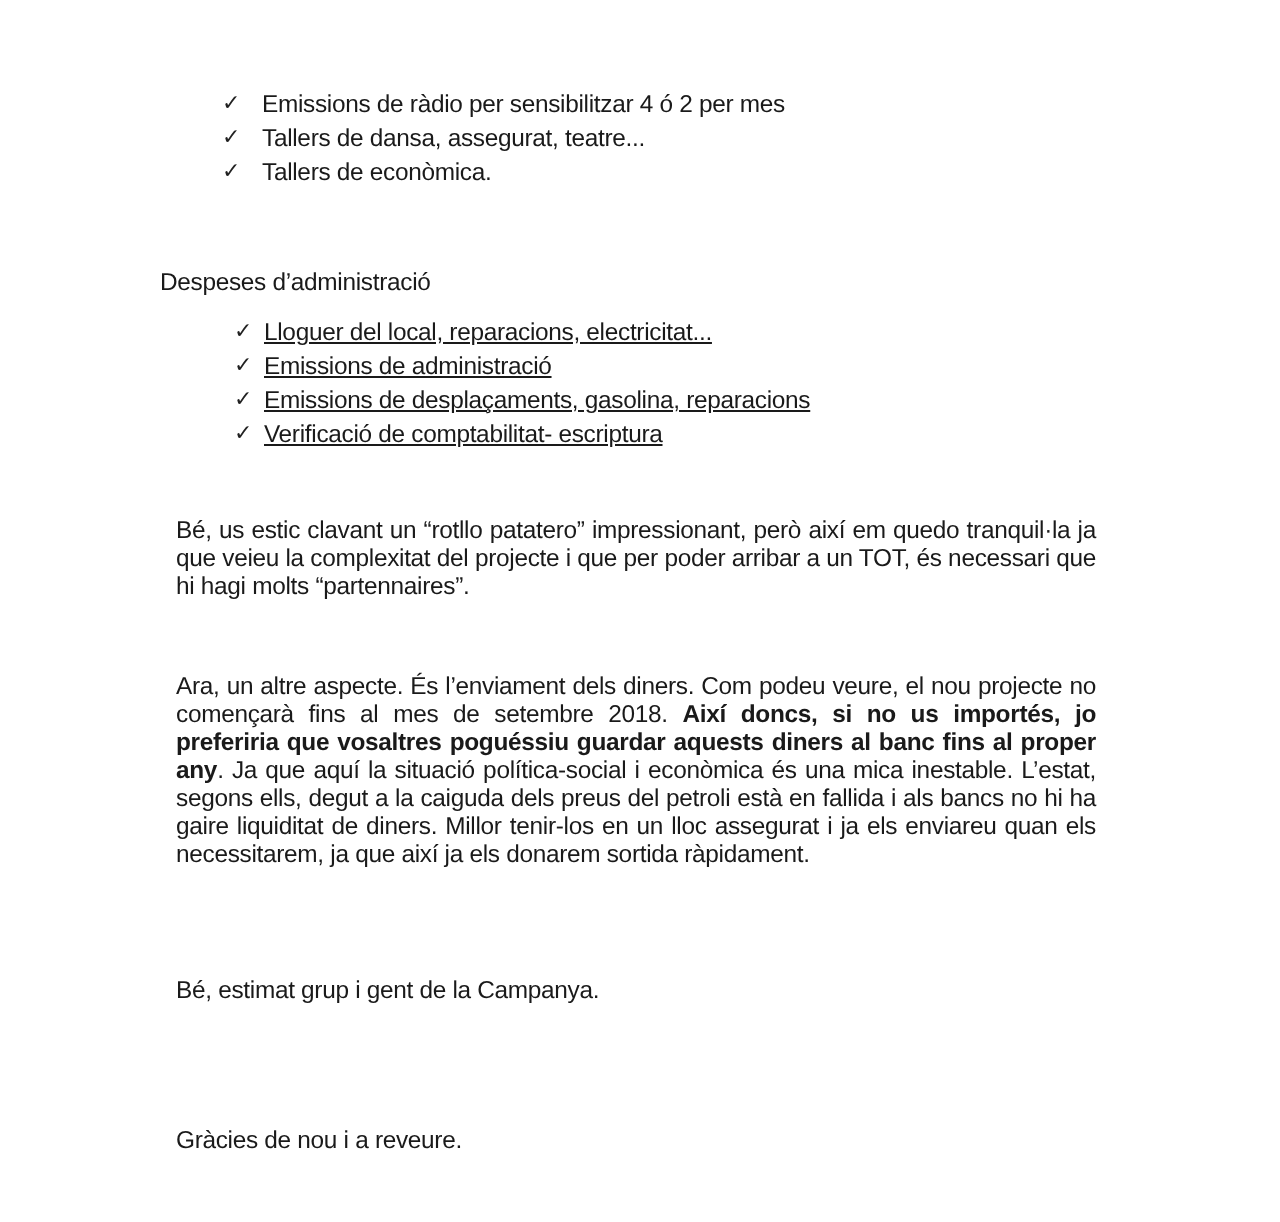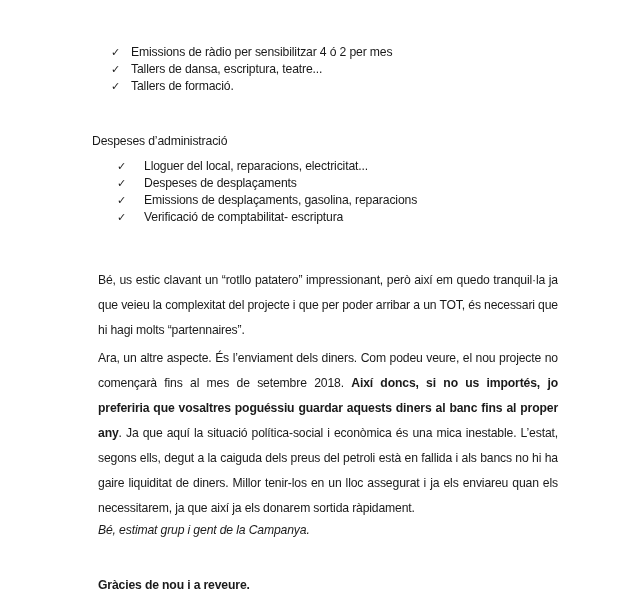--- a/index.html
+++ b/index.html
@@ -38,74 +38,74 @@
       position: absolute;
       font-size: 11px;
       line-height: 17px;
       color: #222;
     }
     .list1 { left: 111px; top: 44px; }
     .list1 .check { left: 0; }
     .list1 .txt { position: absolute; left: 20px; }
     .list2 { left: 117px; top: 158px; }
     .list2 .check { left: 0; }
-    .list2 .txt { position: absolute; left: 27px; }
+    .list2 .txt { position: absolute; left: 15px; text-decoration: underline; }
     .heading {
       position: absolute;
-      left: 92px;
+      left: 80px;
       top: 133px;
       line-height: 17px;
       white-space: nowrap;
       text-align: center;
     }
     .para {
       position: absolute;
       left: 88px;
       width: 460px;
-      margin: 10px;
+      margin: 0;
       text-align: justify;
       text-align-last: left;
-      line-height: 25px;
+      line-height: 14px;
     }
     .p1 { top: 258px; }
     .p2 { top: 336px; }
-    .p3 { top: 508px; font-style: italic; }
-    .p4 { top: 563px; font-weight: bold; }
+    .p3 { top: 488px; }
+    .p4 { top: 563px; }
     b { font-weight: bold; }
   </style>
 </head>
 <body>
 
 <div class="page">
 
   <ul class="list list1">
     <li>
       <span class="check">✓</span>
       <span class="txt">Emissions de ràdio per sensibilitzar 4 ó 2 per mes</span>
     </li>
     <li>
       <span class="check">✓</span>
-      <span class="txt">Tallers de dansa, escriptura, teatre...</span>
+      <span class="txt">Tallers de dansa, assegurat, teatre...</span>
     </li>
     <li>
       <span class="check">✓</span>
-      <span class="txt">Tallers de formació.</span>
+      <span class="txt">Tallers de econòmica.</span>
     </li>
   </ul>
 
   <div class="heading">Despeses d’administració</div>
 
   <ul class="list list2">
     <li>
       <span class="check">✓</span>
       <span class="txt">Lloguer del local, reparacions, electricitat...</span>
     </li>
     <li>
       <span class="check">✓</span>
-      <span class="txt">Despeses de desplaçaments</span>
+      <span class="txt">Emissions de administració</span>
     </li>
     <li>
       <span class="check">✓</span>
       <span class="txt">Emissions de desplaçaments, gasolina, reparacions</span>
     </li>
     <li>
       <span class="check">✓</span>
       <span class="txt">Verificació de comptabilitat- escriptura</span>
     </li>
   </ul>

